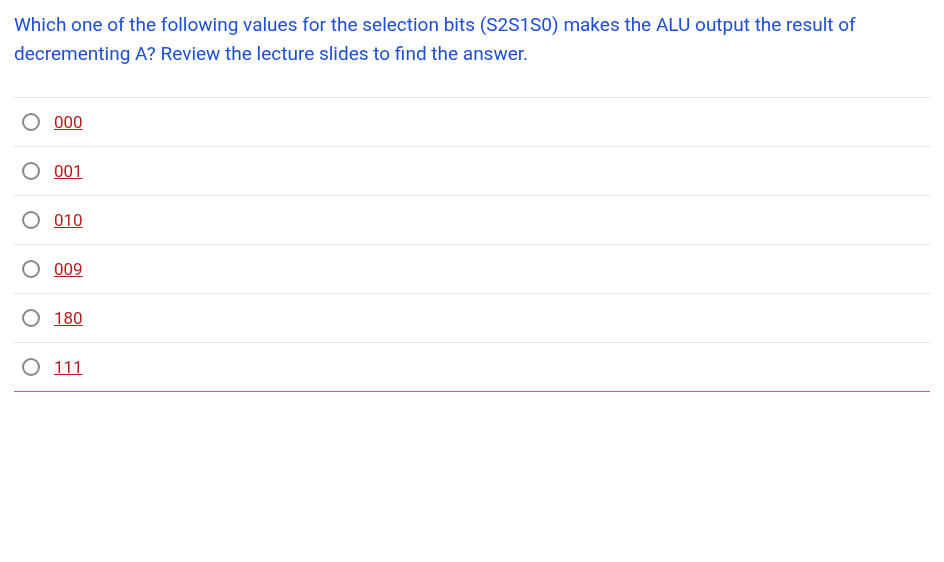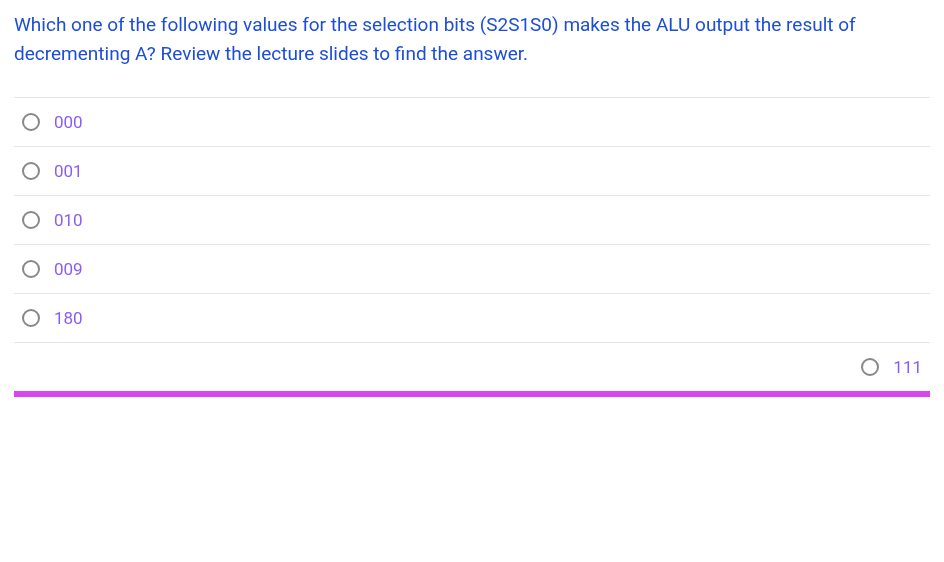--- a/index.html
+++ b/index.html
@@ -26,36 +26,36 @@
       width: 100%;
     }
     .option-row {
       display: flex;
       align-items: center;
       padding: 14px 8px;
       border-top: 1px solid #e5e5e5;
       cursor: pointer;
     }
     .option-row:last-child {
-      border-bottom: 6px solid #d946ef;
-      justify-content: flex-end;
+      border-bottom: 1px solid #d946ef;
     }
     .radio-circle {
       width: 18px;
       height: 18px;
       border: 2px solid #888888;
       border-radius: 50%;
       margin-right: 14px;
       flex-shrink: 0;
       background: #ffffff;
     }
     .option-label {
       font-size: 17px;
-      color: #8b5cf6;
+      color: #b91c1c;
       font-weight: 400;
+      text-decoration: underline;
     }
   </style>
 </head>
 <body>
 
 <div class="question-text">Which one of the following values for the selection bits (S2S1S0) makes the ALU output the result of decrementing A? Review the lecture slides to find the answer.</div>
 
 <div class="options-container">
   <label class="option-row">
     <span class="radio-circle"></span>

